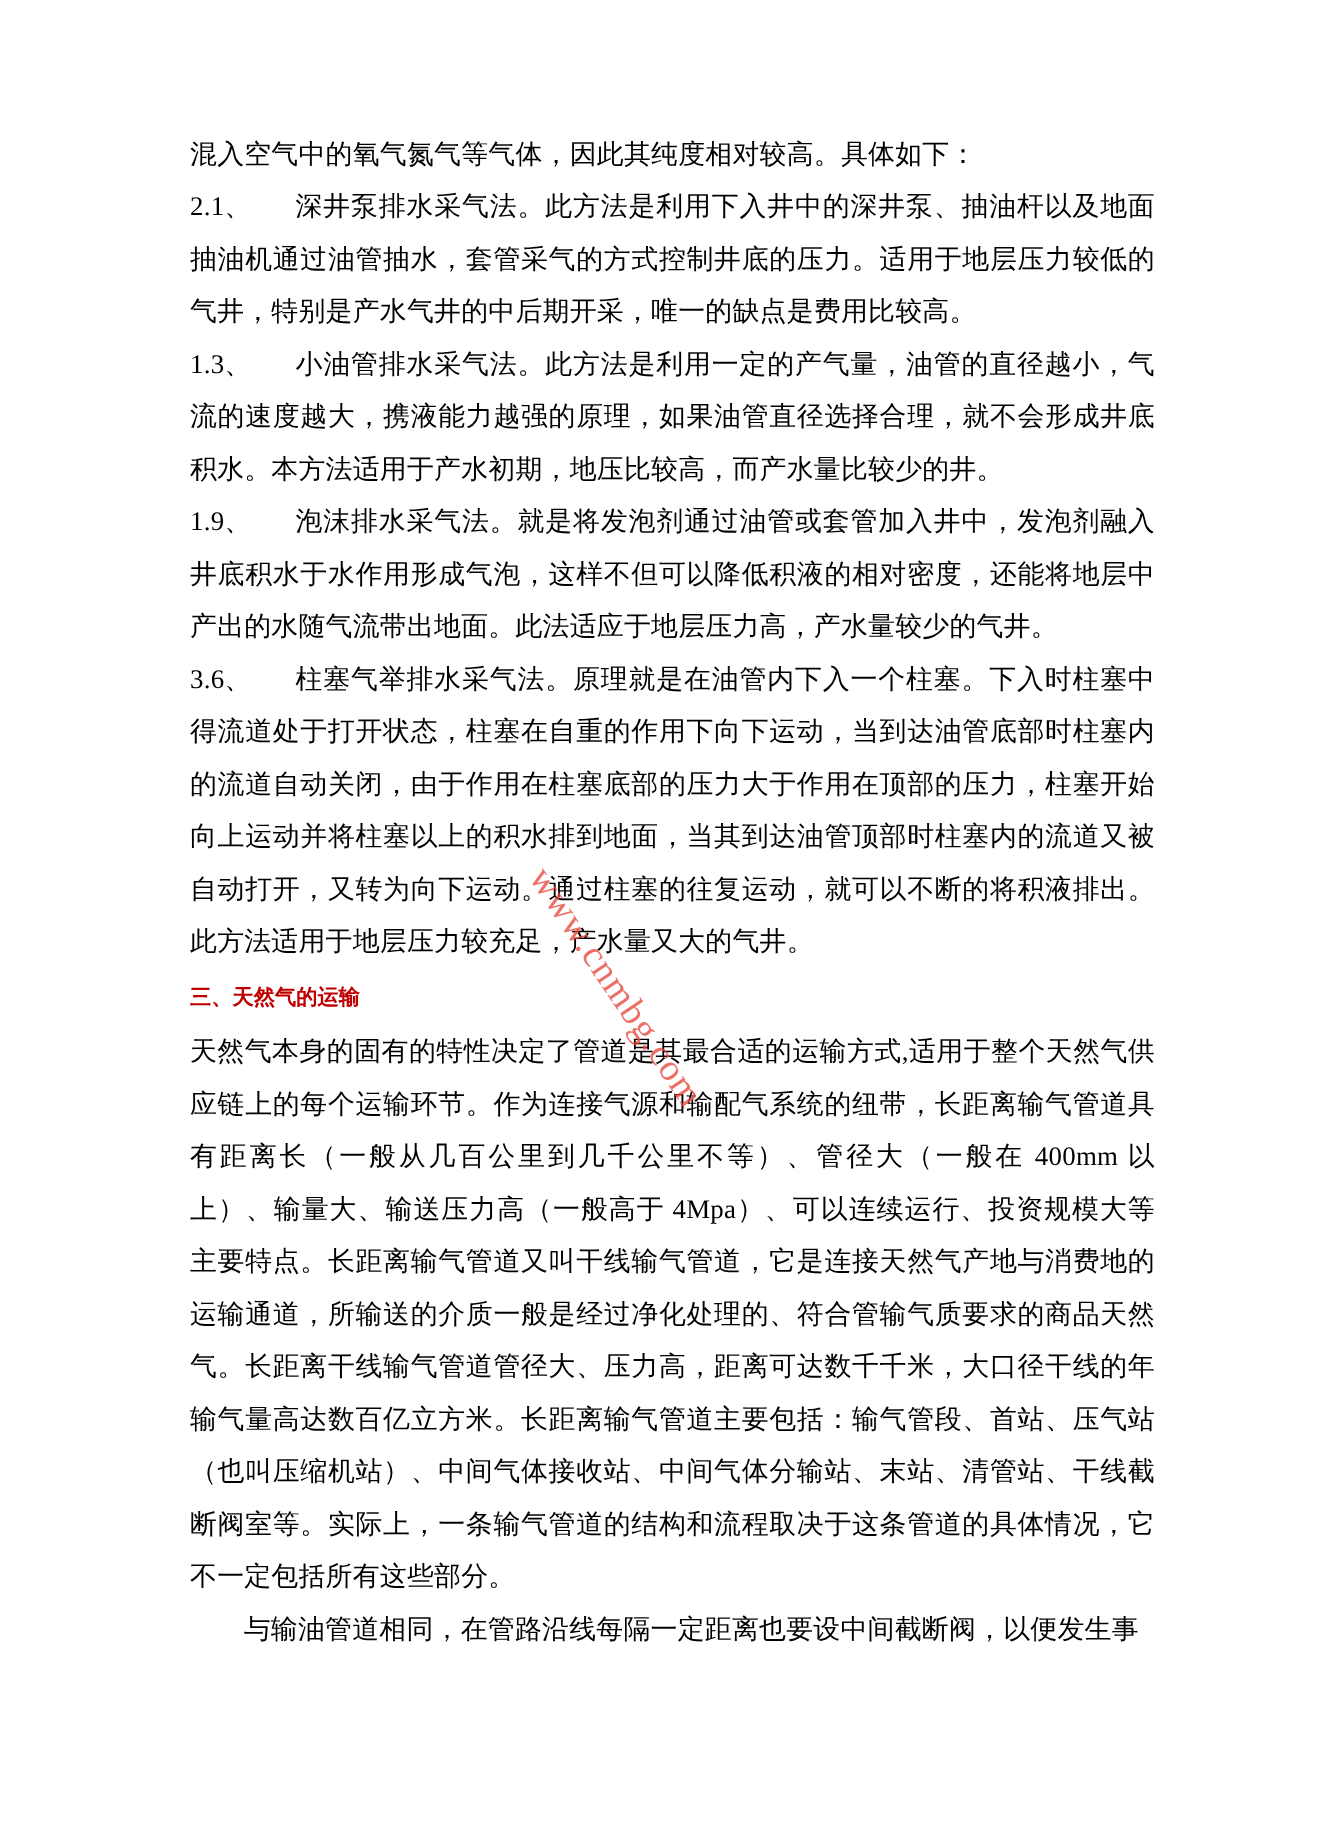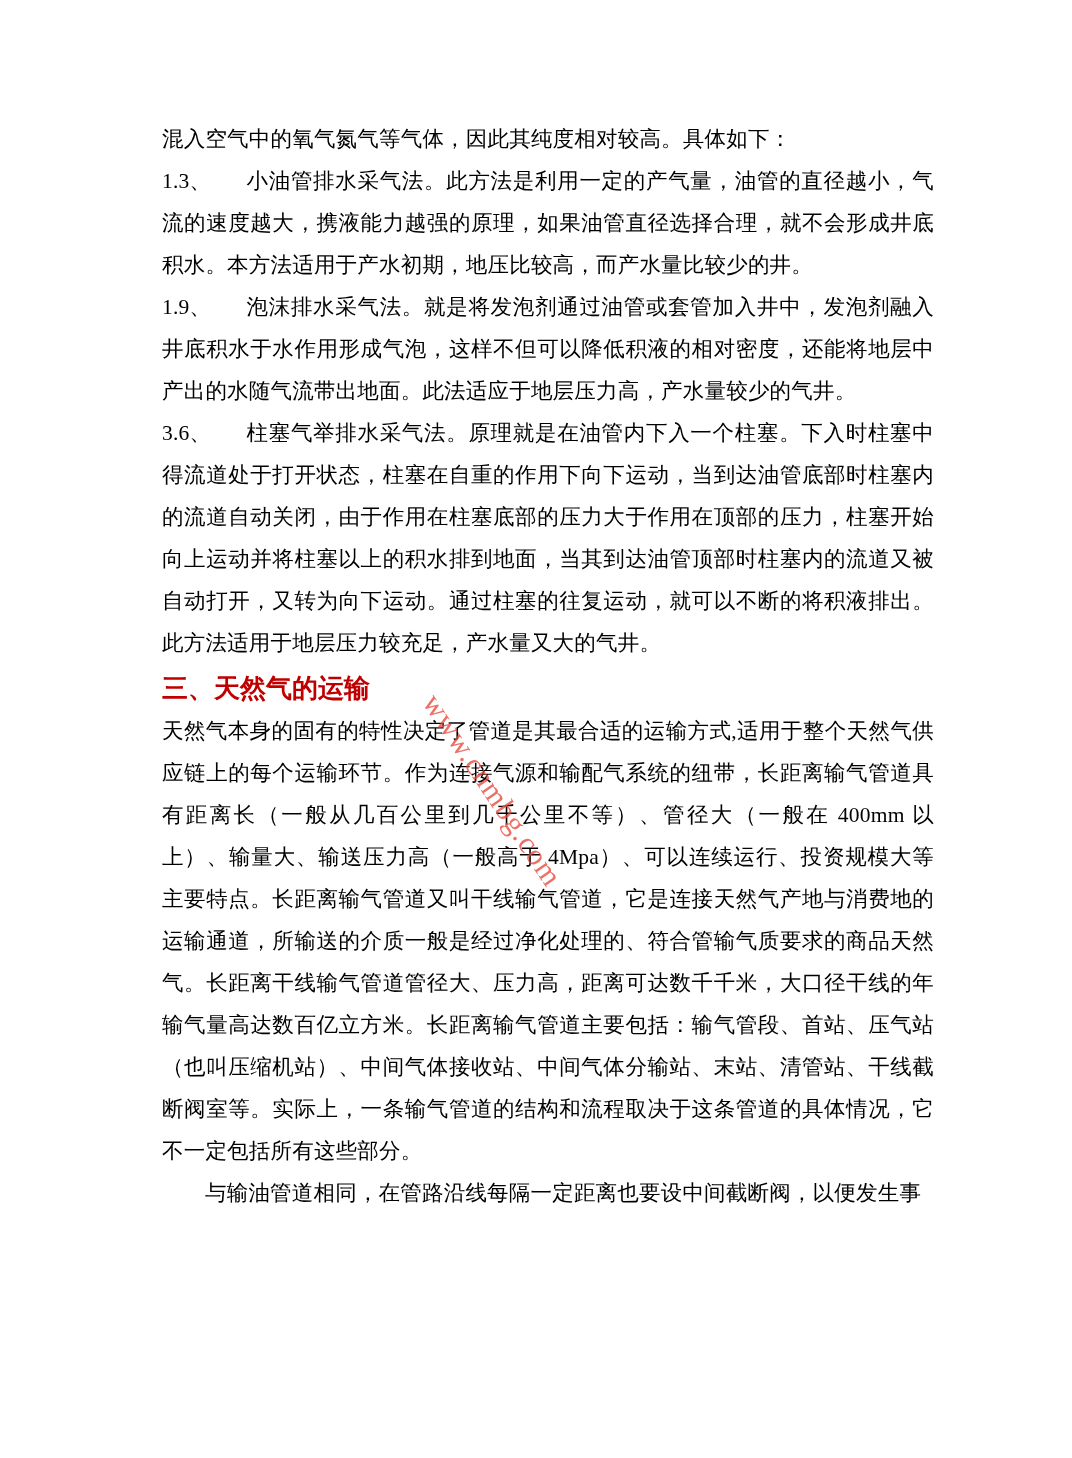--- a/index.html
+++ b/index.html
@@ -11,38 +11,37 @@
     position: relative;
     width: 1072px;
     height: 1458px;
     background: #ffffff;
     overflow: hidden;
     font-family: "Liberation Serif", "DejaVu Serif", serif;
   }
   .content {
     position: absolute;
     left: 152px;
-    top: 118px;
+    top: 102px;
     width: 772px;
-    margin-left: 10px;
   }
   .para {
     font-size: 21.5px;
     line-height: 42px;
     color: #000000;
     text-align: justify;
     text-justify: inter-ideograph;
     margin: 0 0 0 0;
     letter-spacing: 0.2px;
   }
   .para.indent2 {
     text-indent: 2em;
   }
   .heading {
-    font-size: 26px;
+    font-size: 17px;
     line-height: 44px;
     font-weight: bold;
     color: #c00000;
     margin: 2px 0 0 0;
     font-family: "Liberation Sans", "DejaVu Sans", sans-serif;
   }
   .numlabel {
     display: inline-block;
     min-width: 84px;
   }
@@ -72,20 +71,21 @@
 </style>
 </head>
 <body>
 
 <div class="page">
 
   <div class="content">
 
     <p class="para">混入空气中的氧气氮气等气体，因此其纯度相对较高。具体如下：</p>
 
+    <p class="para"><span class="numlabel">2.1、</span><span>深井泵排水采气法。此方法是利用下入井中的深井泵、抽油杆以及地面抽油机通过油管抽水，套管采气的方式控制井底的压力。适用于地层压力较低的气井，特别是产水气井的中后期开采，唯一的缺点是费用比较高。</span></p>
 
     <p class="para"><span class="numlabel">1.3、</span><span>小油管排水采气法。此方法是利用一定的产气量，油管的直径越小，气流的速度越大，携液能力越强的原理，如果油管直径选择合理，就不会形成井底积水。本方法适用于产水初期，地压比较高，而产水量比较少的井。</span></p>
 
     <p class="para"><span class="numlabel">1.9、</span><span>泡沫排水采气法。就是将发泡剂通过油管或套管加入井中，发泡剂融入井底积水于水作用形成气泡，这样不但可以降低积液的相对密度，还能将地层中产出的水随气流带出地面。此法适应于地层压力高，产水量较少的气井。</span></p>
 
     <p class="para"><span class="numlabel">3.6、</span><span>柱塞气举排水采气法。原理就是在油管内下入一个柱塞。下入时柱塞中得流道处于打开状态，柱塞在自重的作用下向下运动，当到达油管底部时柱塞内的流道自动关闭，由于作用在柱塞底部的压力大于作用在顶部的压力，柱塞开始向上运动并将柱塞以上的积水排到地面，当其到达油管顶部时柱塞内的流道又被自动打开，又转为向下运动。通过柱塞的往复运动，就可以不断的将积液排出。此方法适用于地层压力较充足，产水量又大的气井。</span></p>
 
     <h2 class="heading">三、天然气的运输</h2>
 
     <p class="para">天然气本身的固有的特性决定了管道是其最合适的运输方式,适用于整个天然气供应链上的每个运输环节。作为连接气源和输配气系统的纽带，长距离输气管道具有距离长（一般从几百公里到几千公里不等）、管径大（一般在 400mm 以上）、输量大、输送压力高（一般高于 4Mpa）、可以连续运行、投资规模大等主要特点。长距离输气管道又叫干线输气管道，它是连接天然气产地与消费地的运输通道，所输送的介质一般是经过净化处理的、符合管输气质要求的商品天然气。长距离干线输气管道管径大、压力高，距离可达数千千米，大口径干线的年输气量高达数百亿立方米。长距离输气管道主要包括：输气管段、首站、压气站（也叫压缩机站）、中间气体接收站、中间气体分输站、末站、清管站、干线截断阀室等。实际上，一条输气管道的结构和流程取决于这条管道的具体情况，它不一定包括所有这些部分。</p>

